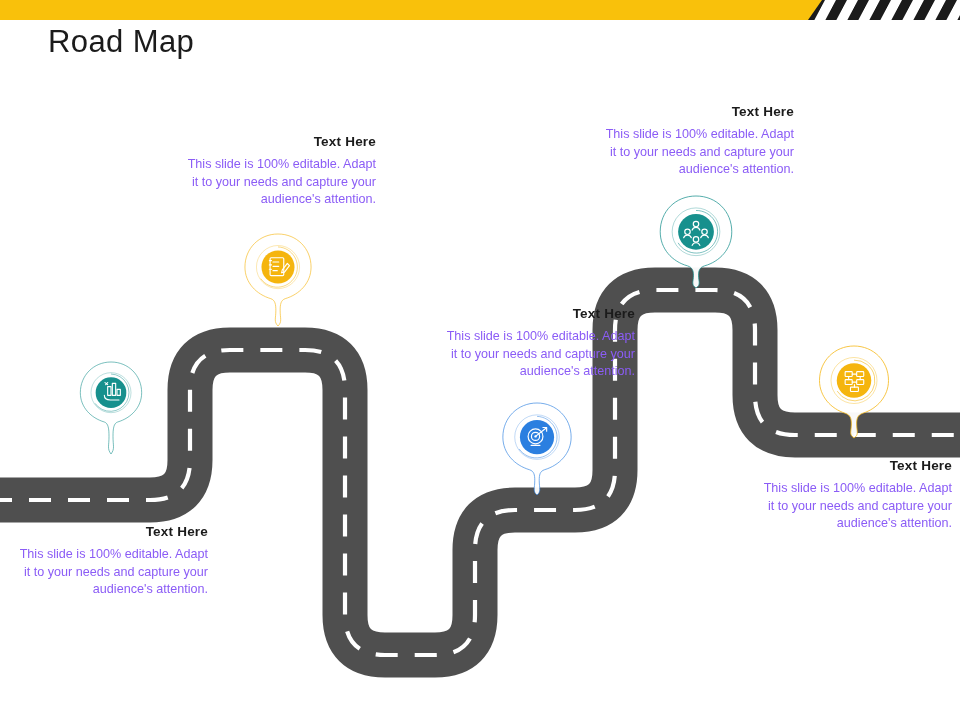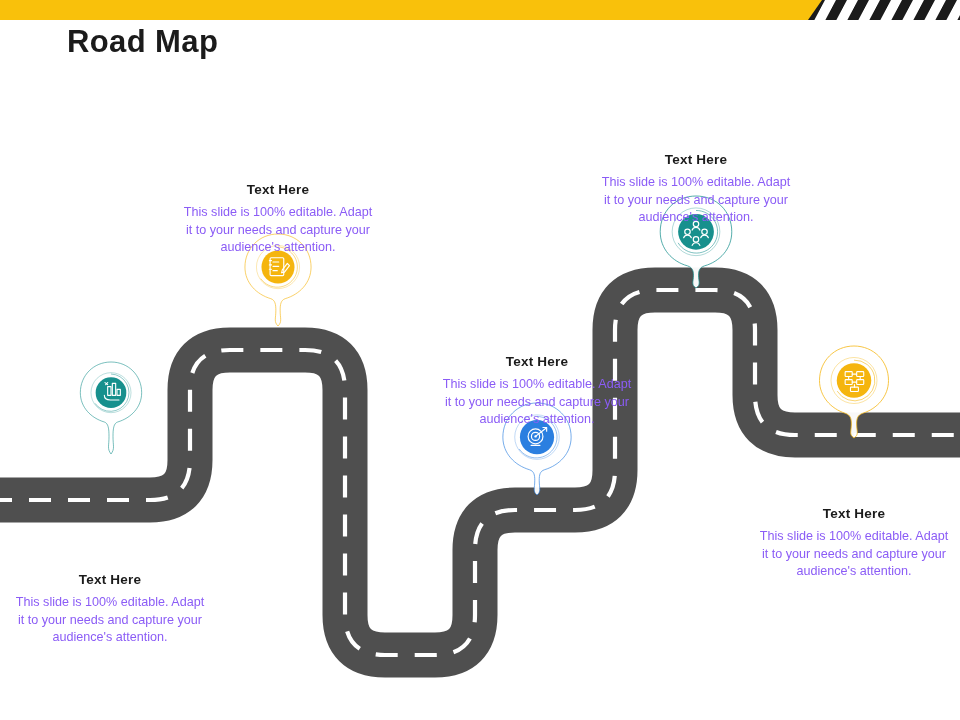--- a/index.html
+++ b/index.html
@@ -26,25 +26,24 @@
     width: 960px;
     height: 20px;
   }
 
   
   .page-title {
     position: absolute;
     left: 48px;
     top: 24px;
     font-size: 31px;
-    font-weight: bold;
+    font-weight: normal;
     color: #1b1b1b;
     letter-spacing: 0.4px;
     font-family: "Liberation Sans", sans-serif;
-    margin-left: 19px;
   }
 
   
   .road-layer {
     position: absolute;
     left: 0; top: 0;
     width: 960px;
     height: 720px;
   }
 
@@ -59,22 +58,21 @@
     left: 0; top: 0;
     width: 92px;
     height: 92px;
     overflow: visible;
   }
 
   
   .textblock {
     position: absolute;
     width: 196px;
-    text-align: center;
-    margin-top: 48px;
+    text-align: right;
   }
   .tb-title {
     font-size: 13.5px;
     font-weight: bold;
     color: #1b1b1b;
     margin-bottom: 7px;
     letter-spacing: 0.2px;
   }
   .tb-body {
     font-size: 12.6px;

